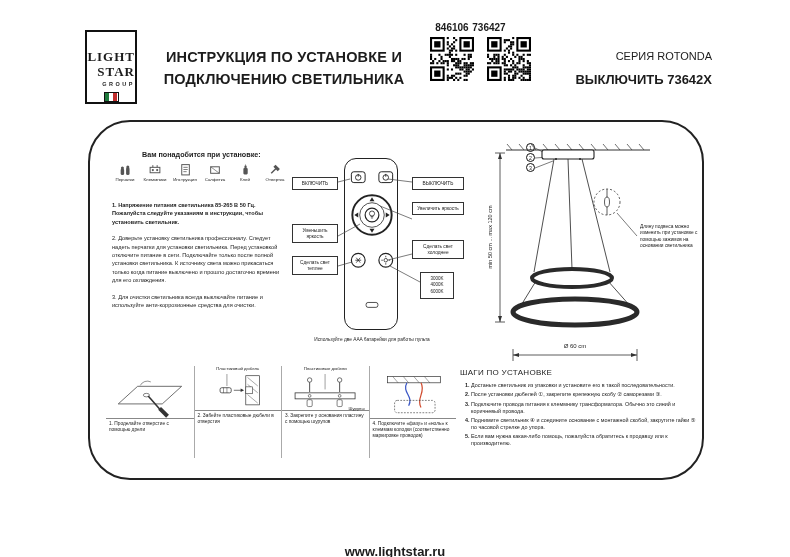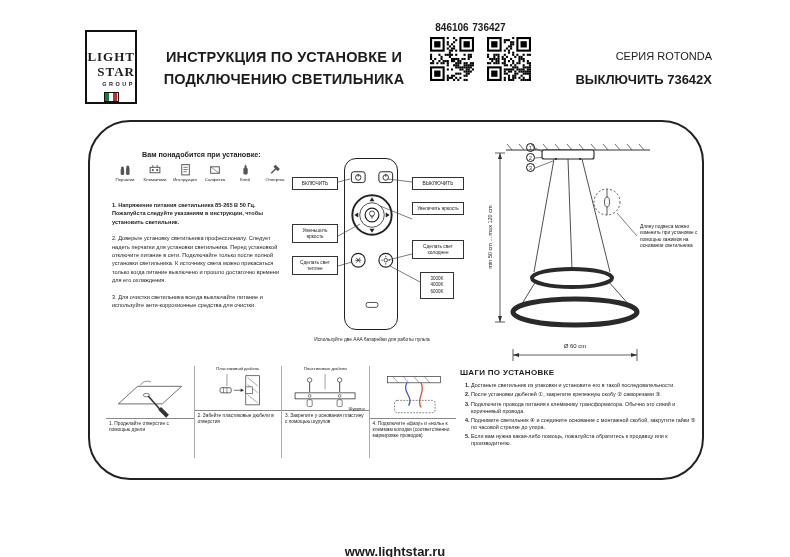--- a/index.html
+++ b/index.html
@@ -76,21 +76,21 @@
   .panel { width:87.5px; position:relative; display:flex; flex-direction:column; }
   .panel + .panel { border-left:0.6px solid #aaa; }
   .panel-label { font-size:4.3px; text-align:center; height:8px; color:#222; }
   .panel-fig { flex:0 0 auto; }
   .panel-caption { border-top:0.6px solid #888; font-size:4.8px; line-height:1.3;
                    padding:2px 3px; flex:1; }
   .lbl-screws { position:absolute; right:4px; top:40px; font-size:4.3px; color:#222; }
 
   
   .install { position:absolute; left:460px; top:368px; width:238px; }
-  .install-heading { font-size:8px; font-weight:bold; margin-bottom:5px; letter-spacing:.3px; }
+  .install-heading { font-size:8px; font-weight:normal; margin-bottom:5px; letter-spacing:.3px; }
   .install ol { margin-left:11px; font-size:5.4px; line-height:1.28; }
   .install li { margin-bottom:2.5px; }
   .install li::marker { font-weight:bold; }
 
   .footer { position:absolute; left:0; top:544px; width:790px; text-align:center;
             font-size:13px; font-weight:bold; }
 </style>
 </head>
 <body>
 

